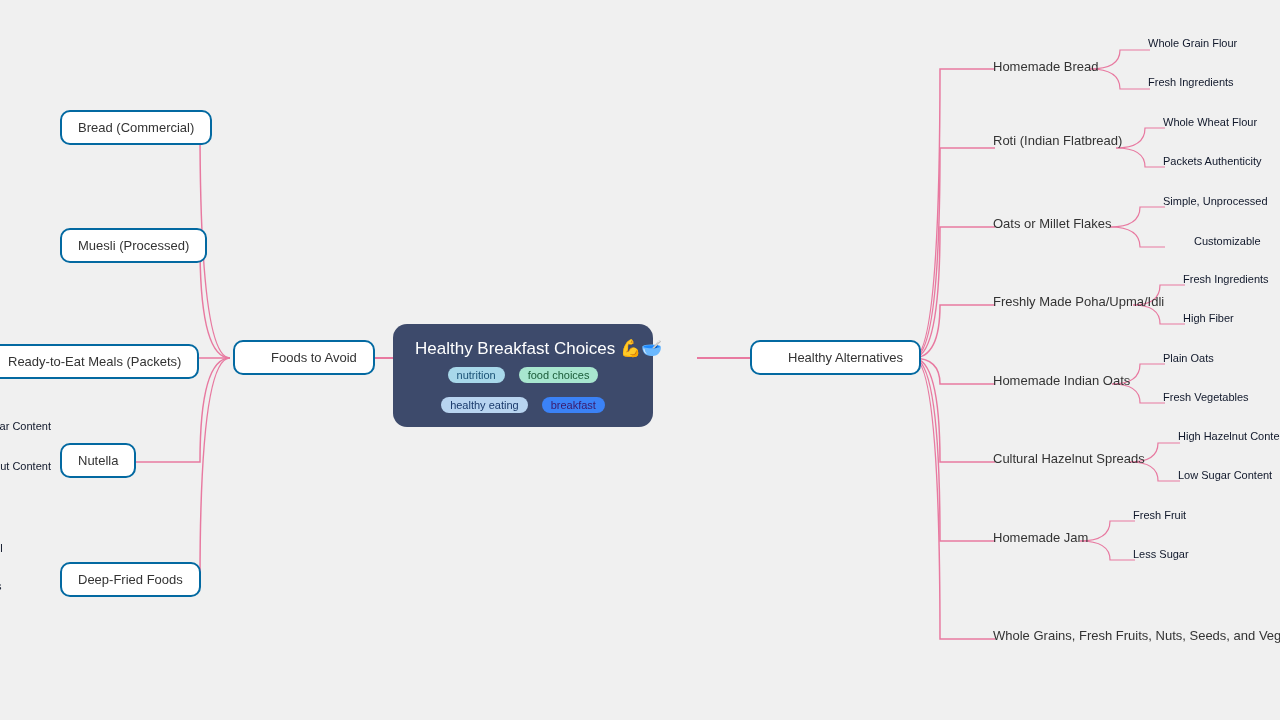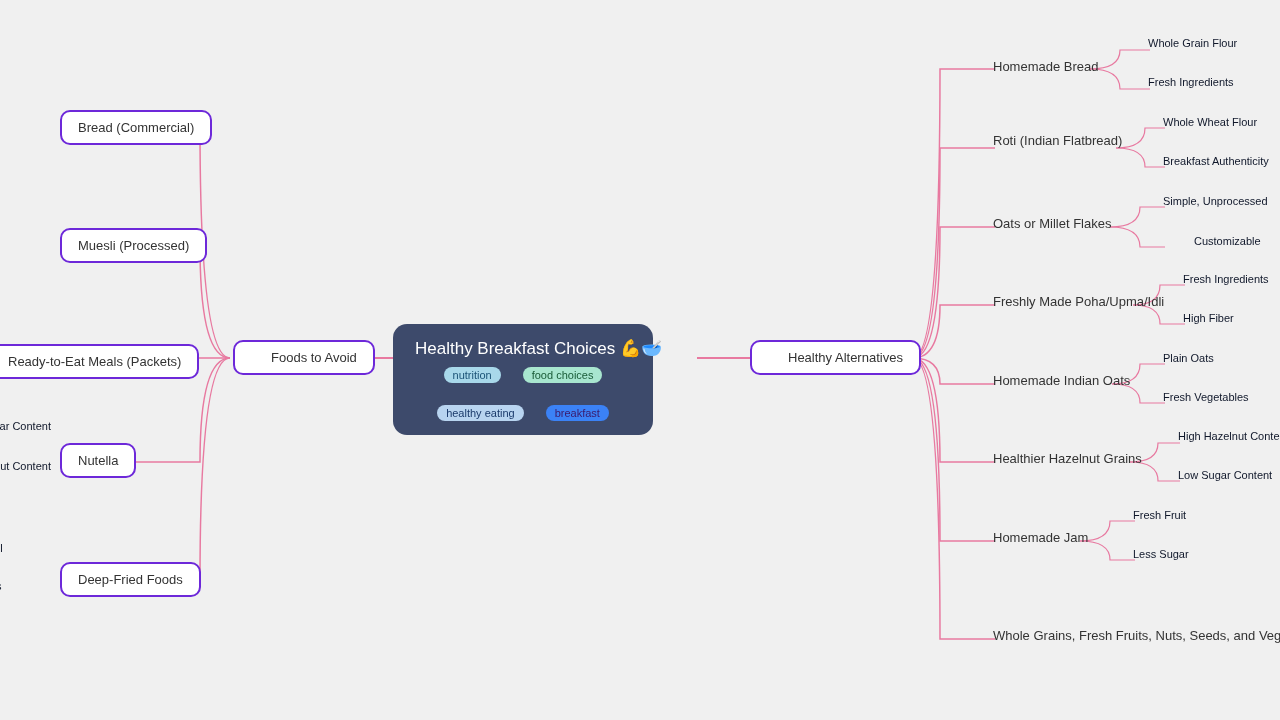--- a/index.html
+++ b/index.html
@@ -36,39 +36,39 @@
       text-align: center;
       min-width: 220px;
     }
     .center-node .title {
       font-size: 17px;
       font-weight: 400;
       margin-bottom: 8px;
     }
     .center-node .tags {
       display: flex;
-      gap: 22px;
+      gap: 14px;
       flex-wrap: wrap;
       justify-content: center;
     }
     .tag {
       border-radius: 10px;
       padding: 2px 9px;
       font-size: 11px;
       font-weight: 500;
     }
     .tag-nutrition { background: #a8d8ea; color: #1a5276; }
     .tag-food { background: #a8e6cf; color: #1a5c38; }
     .tag-healthy { background: #b8d4f0; color: #1a3a6b; }
     .tag-breakfast { background: #3b82f6; color: #3b1a6b; }
 
     
     .branch-node {
       background: white;
-      border: 2px solid #6d28d9;
+      border: 2px solid #0369a1;
       border-radius: 10px;
       padding: 8px 16px;
       font-size: 13px;
       color: #333;
     }
 
     
     .leaf-node {
       font-size: 11px;
       color: #0f172a;
@@ -155,42 +155,42 @@
 <div class="node" style="left:993px; top:57px;">
   <span class="left-partial">Homemade Bread</span>
 </div>
 <div class="node leaf-node" style="left:1148px; top:37px;">Whole Grain Flour</div>
 <div class="node leaf-node" style="left:1148px; top:76px;">Fresh Ingredients</div>
 
 <div class="node" style="left:993px; top:131px;">
   <span class="left-partial">Roti (Indian Flatbread)</span>
 </div>
 <div class="node leaf-node" style="left:1163px; top:116px;">Whole Wheat Flour</div>
-<div class="node leaf-node" style="left:1163px; top:155px;">Breakfast Authenticity</div>
+<div class="node leaf-node" style="left:1163px; top:155px;">Packets Authenticity</div>
 
 <div class="node" style="left:993px; top:214px;">
   <span class="left-partial">Oats or Millet Flakes</span>
 </div>
 <div class="node leaf-node" style="left:1163px; top:195px;">Simple, Unprocessed</div>
 <div class="node leaf-node" style="left:1194px; top:235px;">Customizable</div>
 
 <div class="node" style="left:993px; top:292px;">
   <span class="left-partial">Freshly Made Poha/Upma/Idli</span>
 </div>
 <div class="node leaf-node" style="left:1183px; top:273px;">Fresh Ingredients</div>
 <div class="node leaf-node" style="left:1183px; top:312px;">High Fiber</div>
 
 <div class="node" style="left:993px; top:371px;">
   <span class="left-partial">Homemade Indian Oats</span>
 </div>
 <div class="node leaf-node" style="left:1163px; top:352px;">Plain Oats</div>
 <div class="node leaf-node" style="left:1163px; top:391px;">Fresh Vegetables</div>
 
 <div class="node" style="left:993px; top:449px;">
-  <span class="left-partial">Healthier Hazelnut Grains</span>
+  <span class="left-partial">Cultural Hazelnut Spreads</span>
 </div>
 <div class="node leaf-node" style="left:1178px; top:430px;">High Hazelnut Content</div>
 <div class="node leaf-node" style="left:1178px; top:469px;">Low Sugar Content</div>
 
 <div class="node" style="left:993px; top:528px;">
   <span class="left-partial">Homemade Jam</span>
 </div>
 <div class="node leaf-node" style="left:1133px; top:509px;">Fresh Fruit</div>
 <div class="node leaf-node" style="left:1133px; top:548px;">Less Sugar</div>
 

